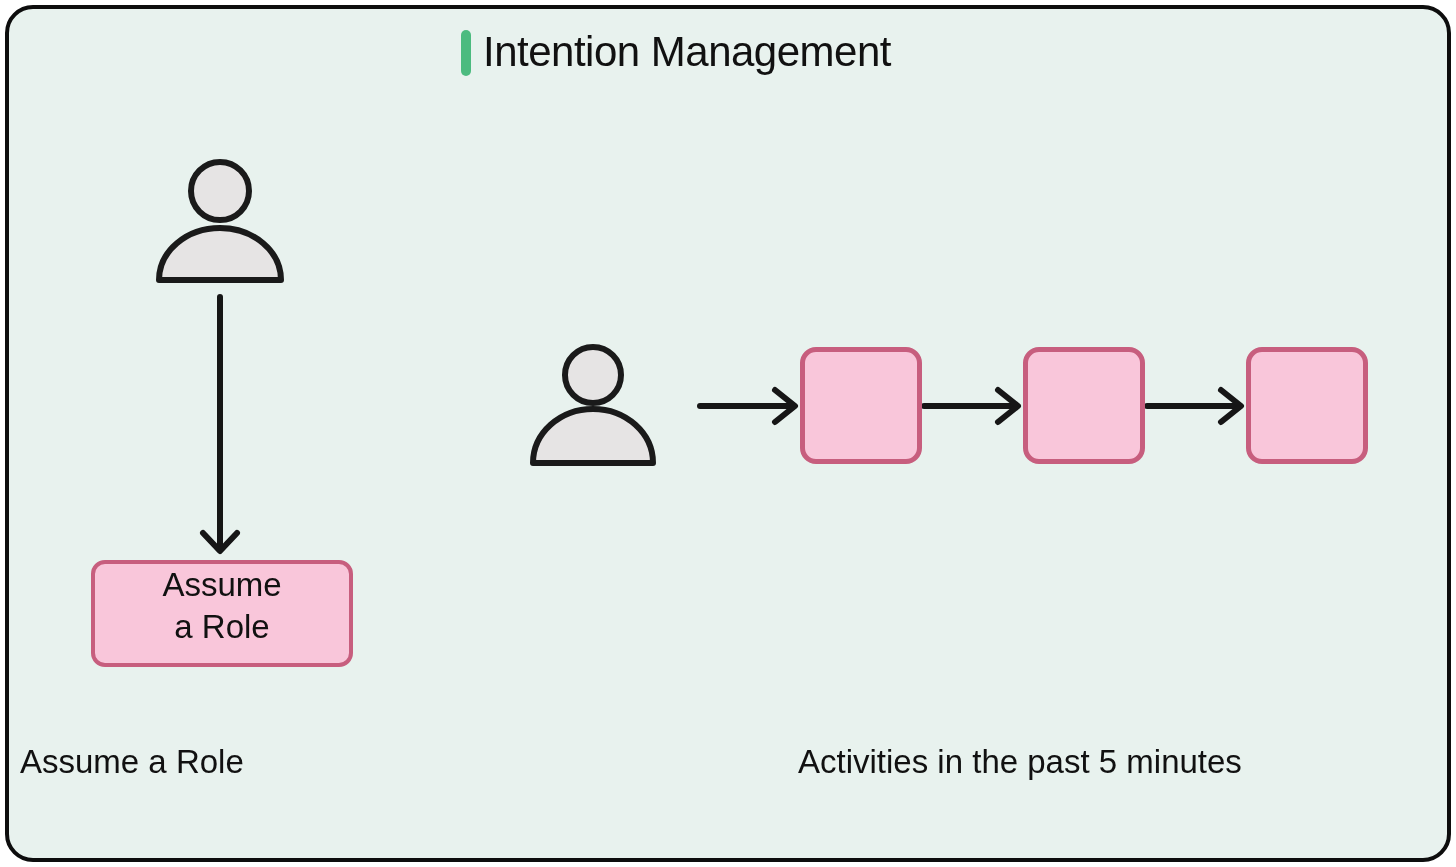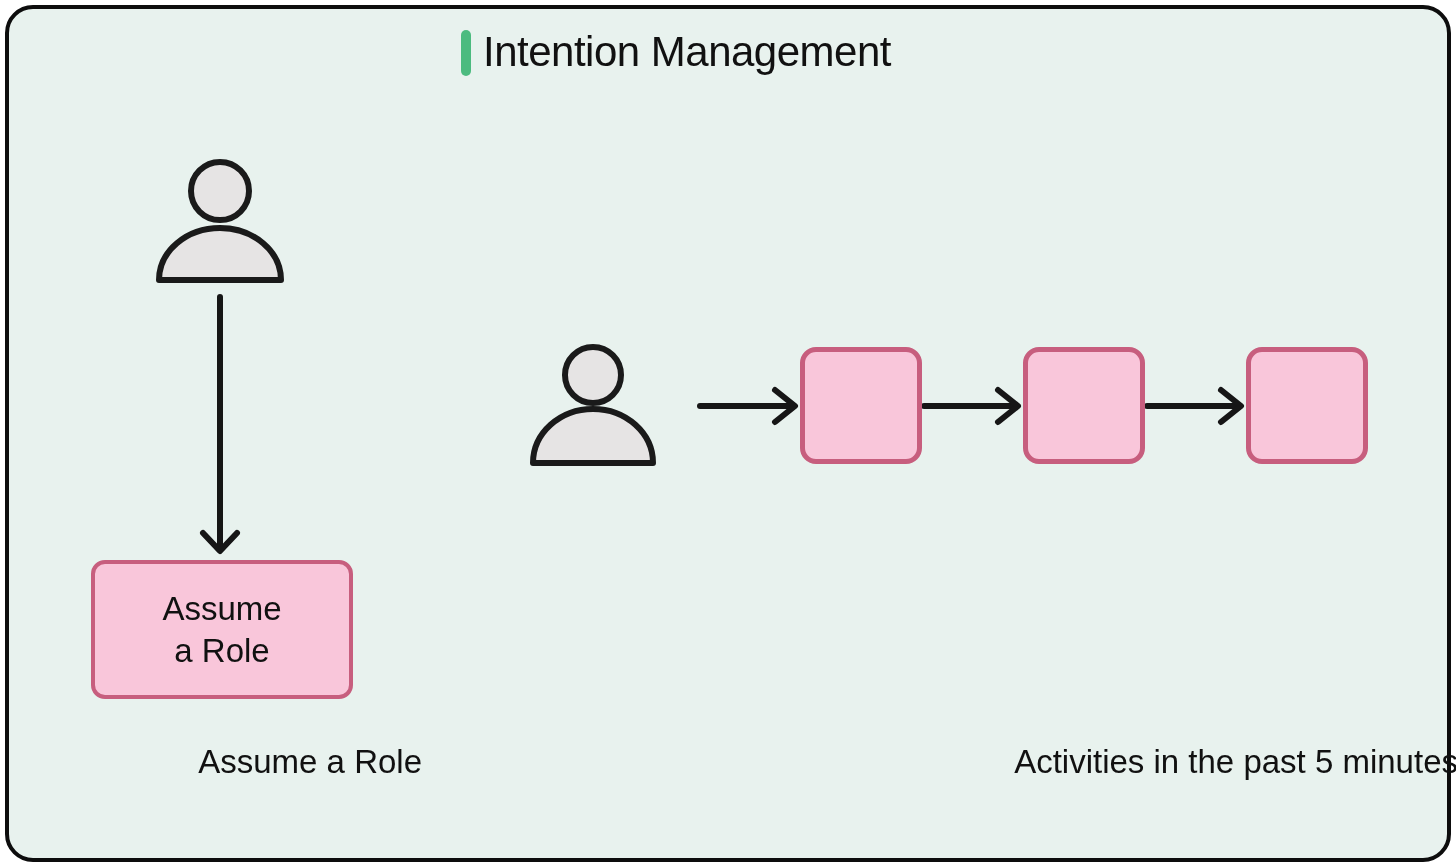--- a/index.html
+++ b/index.html
@@ -46,25 +46,24 @@
 
   .pink-box {
     position: absolute;
     box-sizing: border-box;
     background: #f9c6da;
     border: 4px solid #c75e7e;
     border-radius: 14px;
   }
   .role-box {
     left: 91px; top: 560px;
-    width: 262px; height: 139px;
+    width: 262px; height: 107px;
     display: flex;
     flex-direction: column;
     align-items: center;
-    justify-content: center;
   }
   .role-box .line {
     font-size: 33px;
     font-weight: 500;
     line-height: 42px;
     text-align: center;
   }
   .activity-box {
     top: 347px;
     width: 122px; height: 117px;
@@ -74,21 +73,21 @@
   .activity-box.b1 { left: 800px; }
   .activity-box.b2 { left: 1023px; }
   .activity-box.b3 { left: 1246px; }
 
   .caption {
     position: absolute;
     top: 742px;
     font-size: 33px;
     font-weight: 500;
     line-height: 40px;
-    text-align: right;
+    text-align: left;
     white-space: nowrap;
   }
   .caption-left  { left: 20px;  width: 402px; }
   .caption-right { left: 798px; width: 660px; }
 </style>
 </head>
 <body>
 
 <div class="stage">
 

